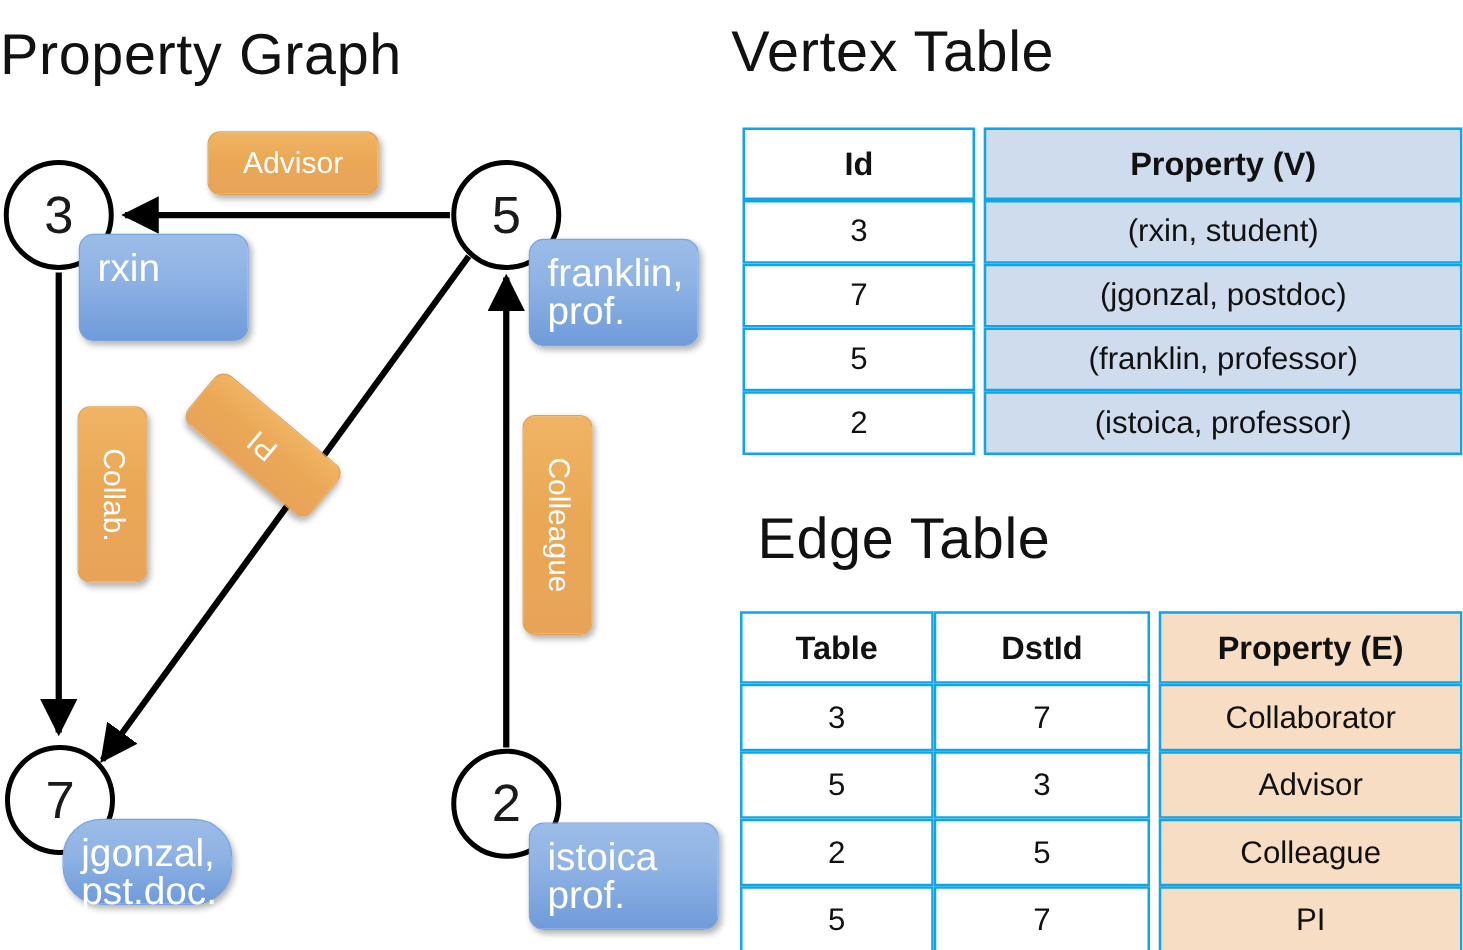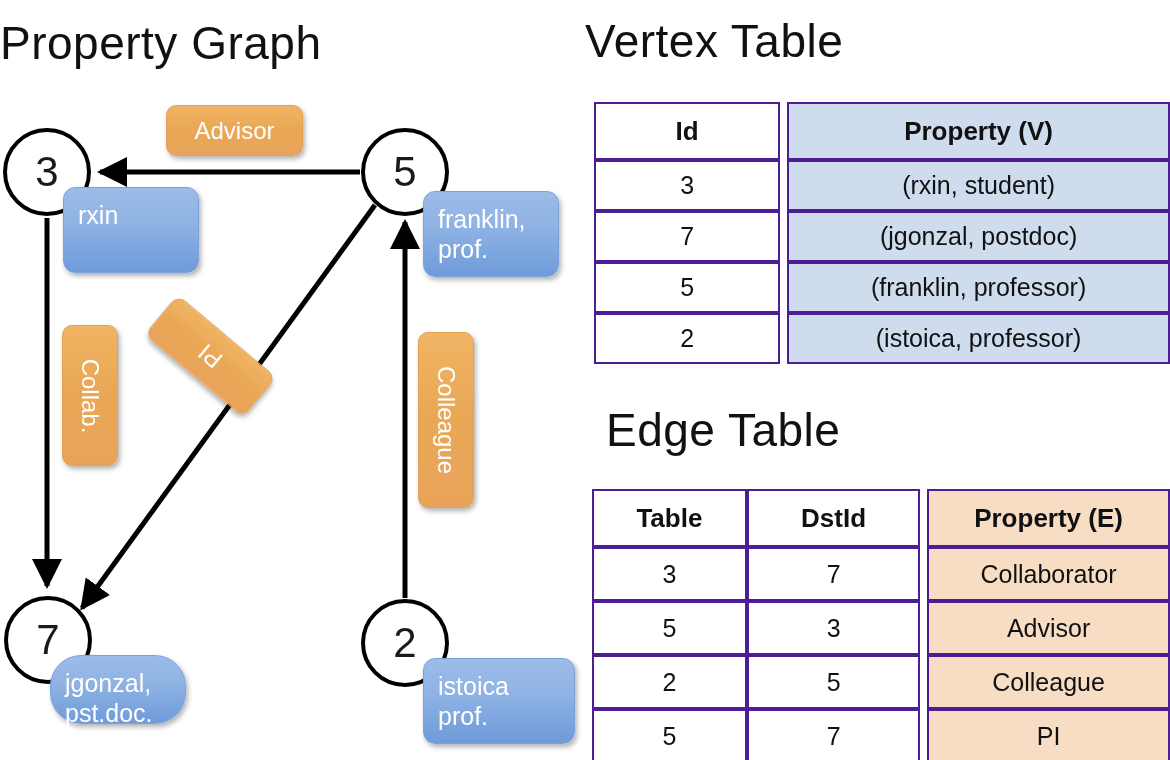--- a/index.html
+++ b/index.html
@@ -62,21 +62,21 @@
   }
 
   
   .prop-box {
     position: absolute;
     border-radius: 12px;
     background: linear-gradient(180deg, #9cbce8 0%, #8fb3e4 40%, #6f9bda 100%);
     border: 1px solid #7ba2dd;
     box-shadow: 2px 3px 5px rgba(0,0,0,0.30);
     color: #ffffff;
-    font-size: 25px;
+    font-size: 31px;
     line-height: 30px;
     padding: 12px 0 0 14px;
     box-sizing: border-box;
     z-index: 8;
   }
   .prop-box span { display: block; }
 
   
   .edge-tag {
     position: absolute;
@@ -98,21 +98,21 @@
   .rot-pi .tag-text  { transform: rotate(180deg); }
 
   
   table.data-table {
     position: absolute;
     border-collapse: separate;
     border-spacing: 0;
     table-layout: fixed;
   }
   table.data-table td {
-    border: 2px solid #4c1d95;
+    border: 2px solid #0ea5e9;
     text-align: center;
     font-size: 25px;
     font-weight: 300;
     color: #111111;
     padding: 0;
     height: 47px;
     background: #ffffff;
   }
   table.data-table td.hdr {
     font-weight: bold;

